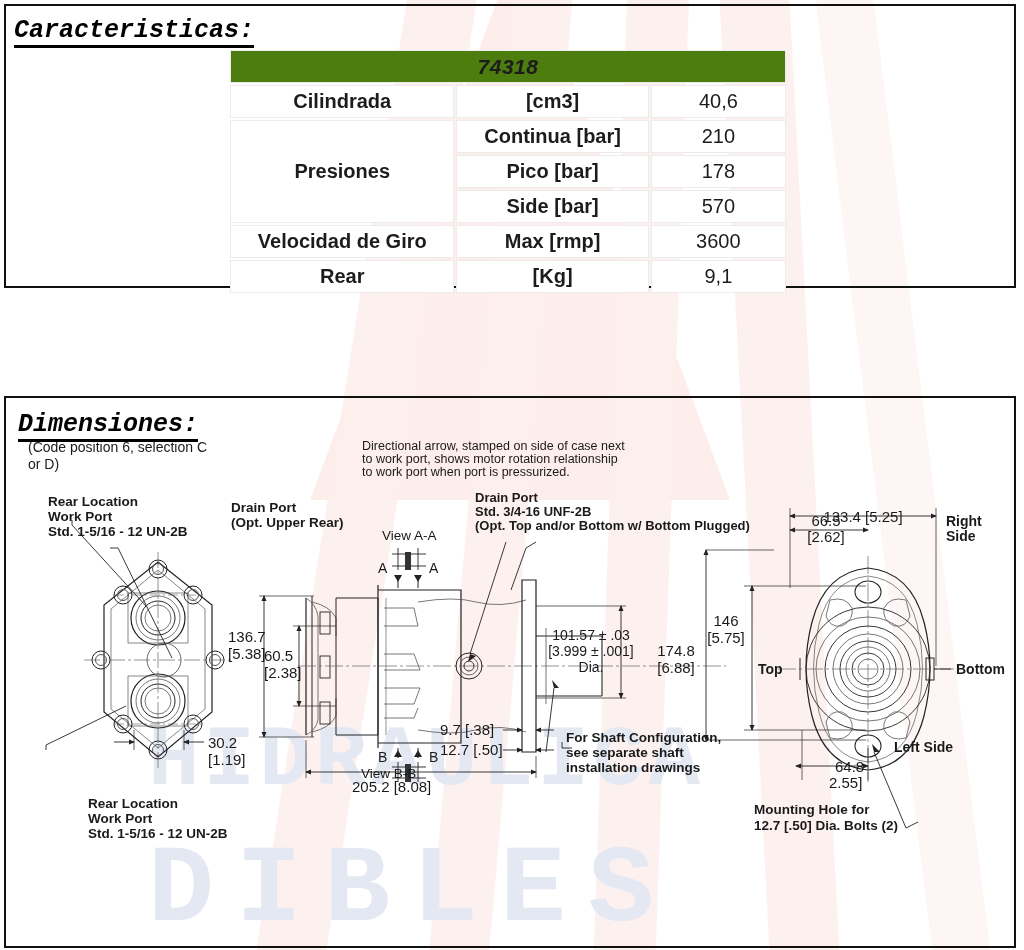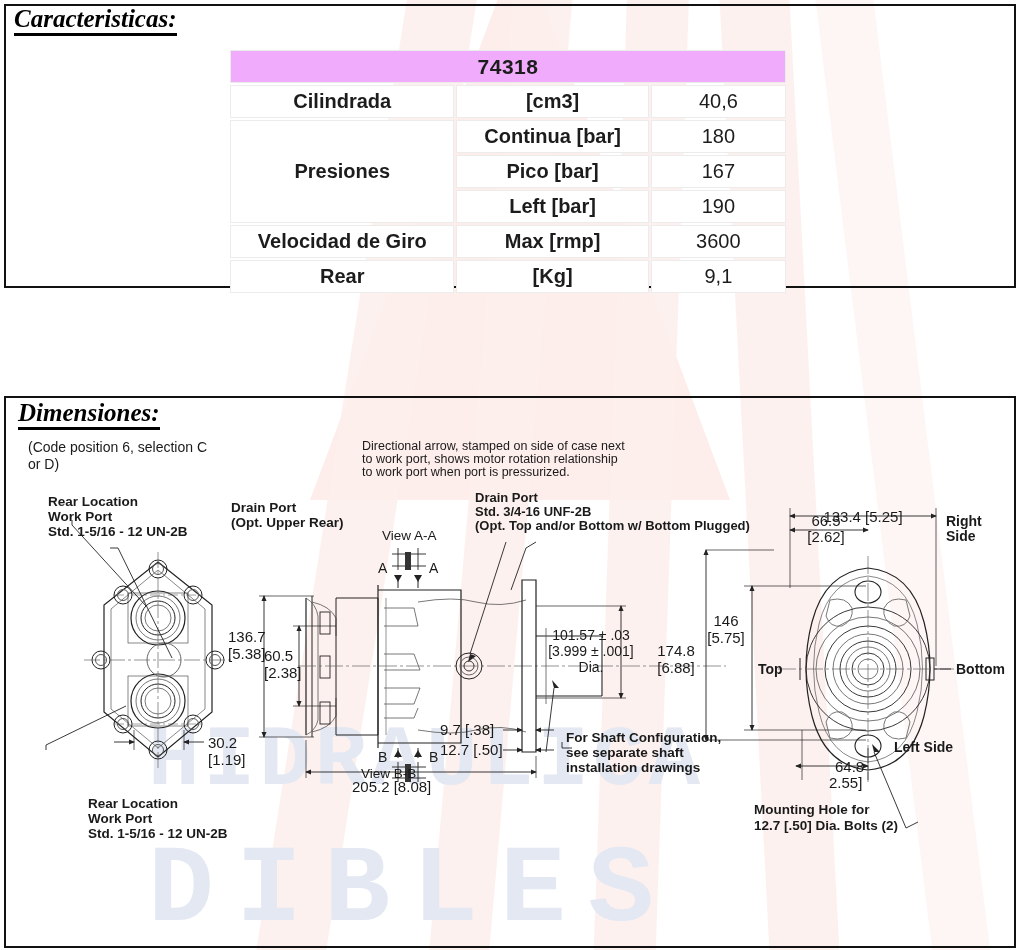--- a/index.html
+++ b/index.html
@@ -24,25 +24,26 @@
         border-bottom:560px solid #fce9e6;opacity:.8;transform:translateX(-50%);}
 
   
   .panel{position:absolute;border:2px solid #111;background:transparent;z-index:2;}
   .panel-top{left:4px;top:4px;width:1008px;height:280px;}
   .panel-bottom{left:4px;top:396px;width:1008px;height:548px;}
 
   .section-title{
     position:absolute;z-index:5;
     font-weight:bold;font-style:italic;
-    font-family:Liberation Serif, serif;
+    font-family:Liberation Mono, monospace;
     color:#000;
     border-bottom:3px solid #000;
     line-height:1.05;
     white-space:nowrap;
+    margin-top:12px;
   }
   #title-caracteristicas{left:14px;top:6px;font-size:25px;padding-bottom:1px;}
   #title-dimensiones{left:18px;top:400px;font-size:25px;padding-bottom:1px;}
 
   
   .spec-table{
     position:absolute;left:228px;top:48px;width:560px;
     border-collapse:separate;border-spacing:2px;
     z-index:6;
     font-family:"Liberation Sans", sans-serif;
@@ -51,23 +52,24 @@
     background:#ffffff;
     text-align:center;
     font-weight:bold;
     font-size:20px;
     color:#1c1c1c;
     padding:3px 4px;
     height:25px;
     border:1px solid #ececec;
   }
   .spec-table td.header{
-    background:#f0abfc;
+    background:#4d7c0f;
     font-size:21px;
     letter-spacing:.5px;
+    font-style:italic;
   }
   .spec-table td.val{
     font-weight:normal;
     font-size:20px;
   }
   .spec-table td.lbl{width:230px;margin-left:40px;}
   .spec-table td.unit{width:195px;margin-left:24px;}
   .spec-table td.num{width:136px;}
 
   
@@ -114,29 +116,29 @@
       <td class="header" colspan="3">74318</td>
     </tr>
     <tr>
       <td class="lbl" rowspan="1">Cilindrada</td>
       <td class="unit">[cm3]</td>
       <td class="num val">40,6</td>
     </tr>
     <tr>
       <td class="lbl" rowspan="3">Presiones</td>
       <td class="unit">Continua [bar]</td>
-      <td class="num val">180</td>
+      <td class="num val">210</td>
     </tr>
     <tr>
       <td class="unit">Pico [bar]</td>
-      <td class="num val">167</td>
-    </tr>
-    <tr>
-      <td class="unit">Left [bar]</td>
-      <td class="num val">190</td>
+      <td class="num val">178</td>
+    </tr>
+    <tr>
+      <td class="unit">Side [bar]</td>
+      <td class="num val">570</td>
     </tr>
     <tr>
       <td class="lbl">Velocidad de Giro</td>
       <td class="unit">Max [rmp]</td>
       <td class="num val">3600</td>
     </tr>
     <tr>
       <td class="lbl">Rear</td>
       <td class="unit">[Kg]</td>
       <td class="num val">9,1</td>

